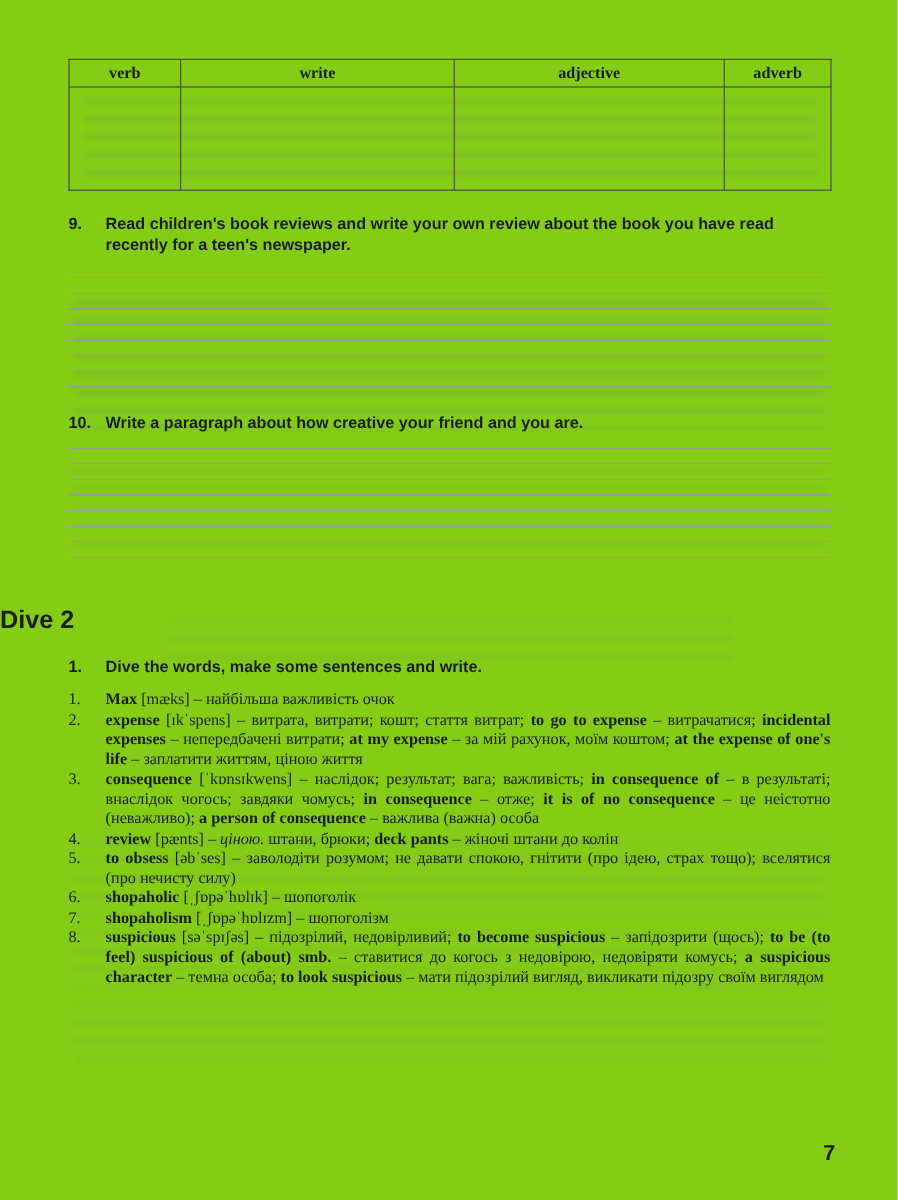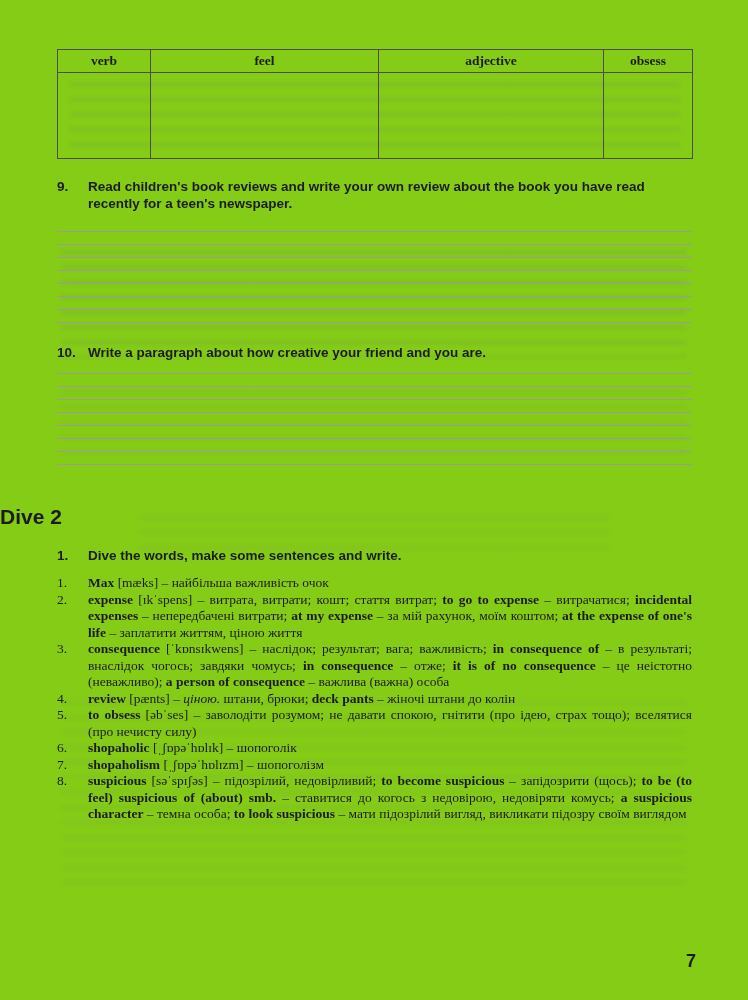--- a/index.html
+++ b/index.html
@@ -99,23 +99,23 @@
     <table class="pos">
       <colgroup>
         <col class="c1">
           <col class="c2">
           <col class="c3">
           <col class="c4">
       </colgroup>
       <tbody>
           <tr>
         <th>verb</th>
-        <th>feel</th>
+        <th>write</th>
         <th>adjective</th>
-        <th>obsess</th>
+        <th>adverb</th>
       </tr>
       <tr>
         <td></td>
         <td></td>
         <td></td>
         <td></td>
       </tr>
     </tbody>
       </table>
   </div>

